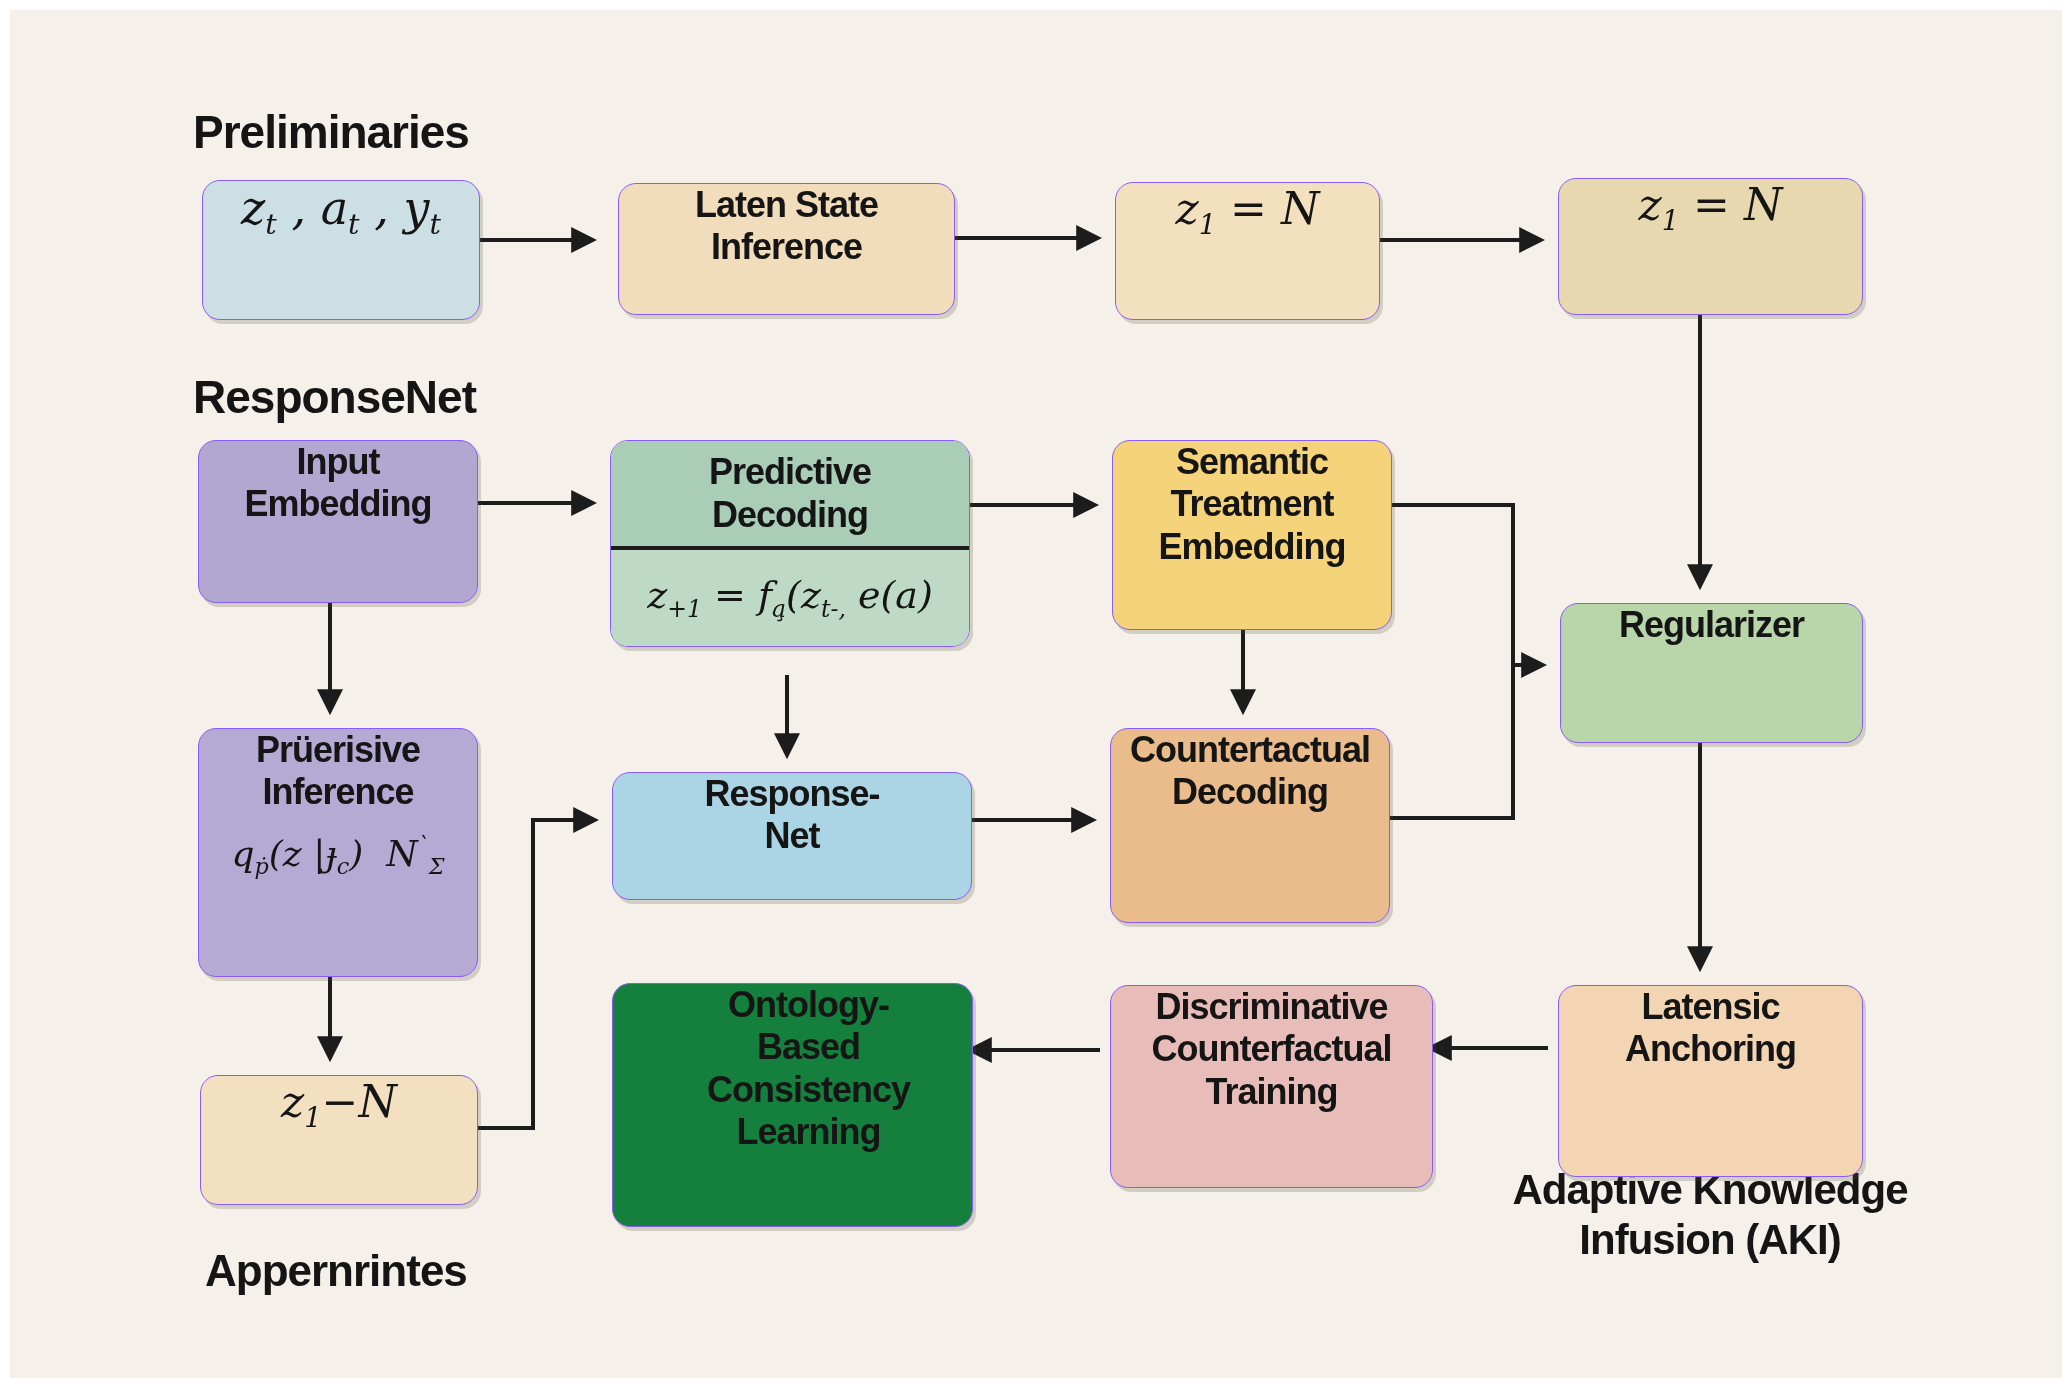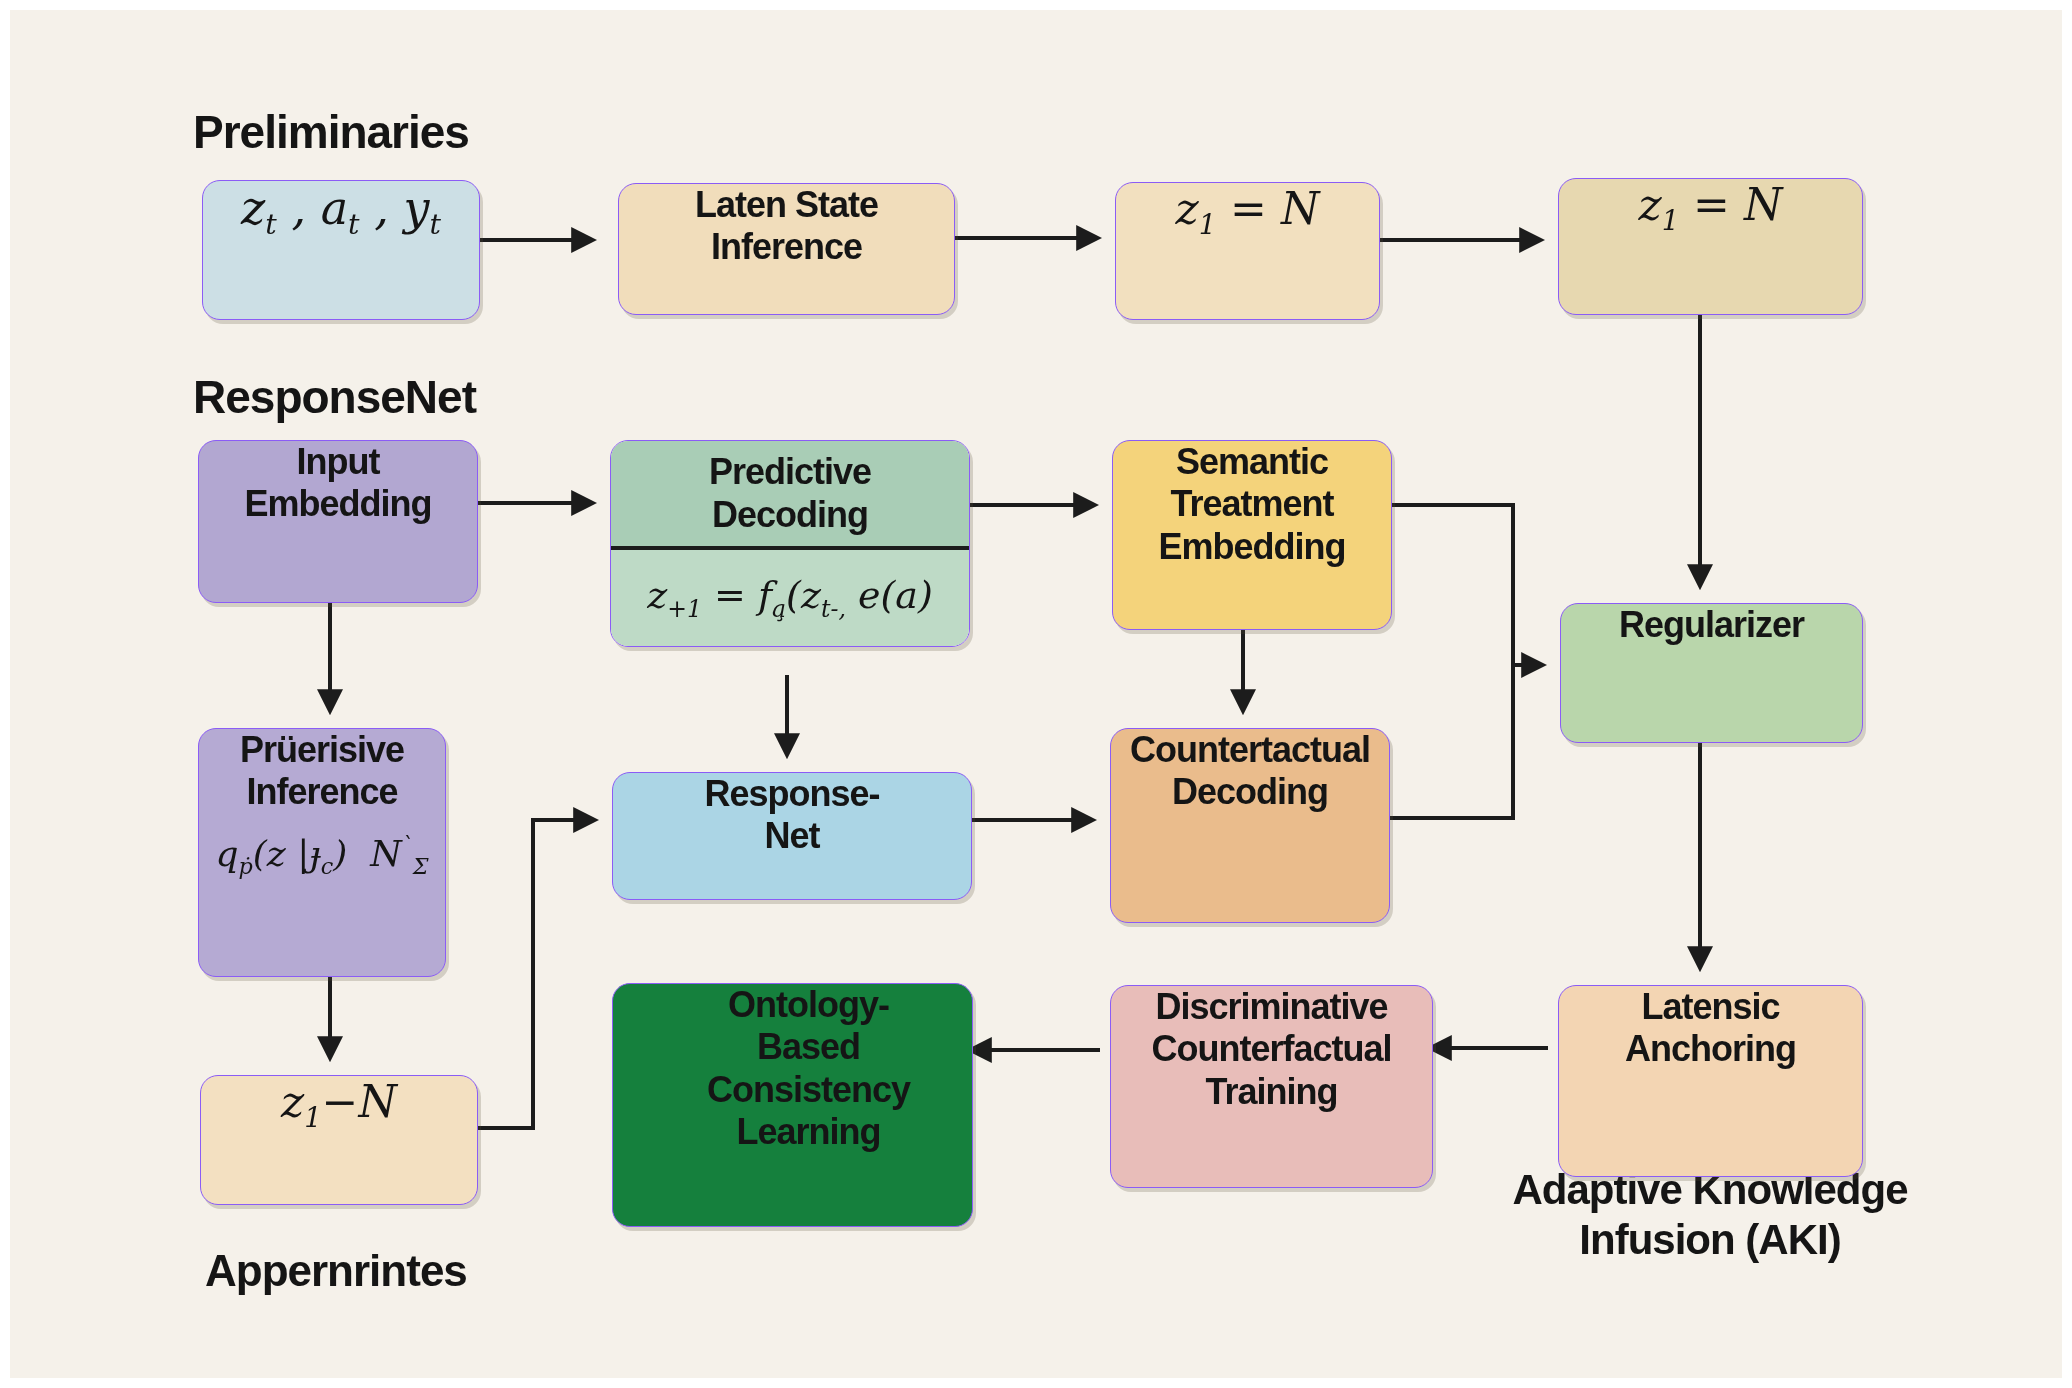--- a/index.html
+++ b/index.html
@@ -100,21 +100,21 @@
     <div class="box" style="left: 1102px; top: 430px; width: 280px; height: 190px; background-color: rgb(244, 211, 123);">
       <div class="label">Semantic
 Treatment
 Embedding</div>
     </div>
 
     <div class="box" style="left: 1550px; top: 593px; width: 303px; height: 140px; background-color: rgb(185, 214, 171);">
       <div class="label">Regularizer</div>
     </div>
 
-    <div class="box" style="left: 188px; top: 718px; width: 248px; height: 249px; background-color: rgb(181, 170, 211);">
+    <div class="box" style="left: 188px; top: 718px; width: 280px; height: 249px; background-color: rgb(181, 170, 211);">
       <div class="label">Prüerisive
 Inference</div>
       <div class="math" style="font-size:36px;margin-top:18px;"><i>q</i><sub>ṗ</sub>(<i>z</i> |<i>ɟ</i><sub><i>c</i></sub>)&nbsp;&nbsp;<i>N</i><sup>`</sup><sub>Σ</sub></div>
     </div>
 
     <div class="box" style="left: 602px; top: 762px; width: 360px; height: 128px; background-color: rgb(171, 213, 229);">
       <div class="label">Response-
 Net</div>
     </div>
 

